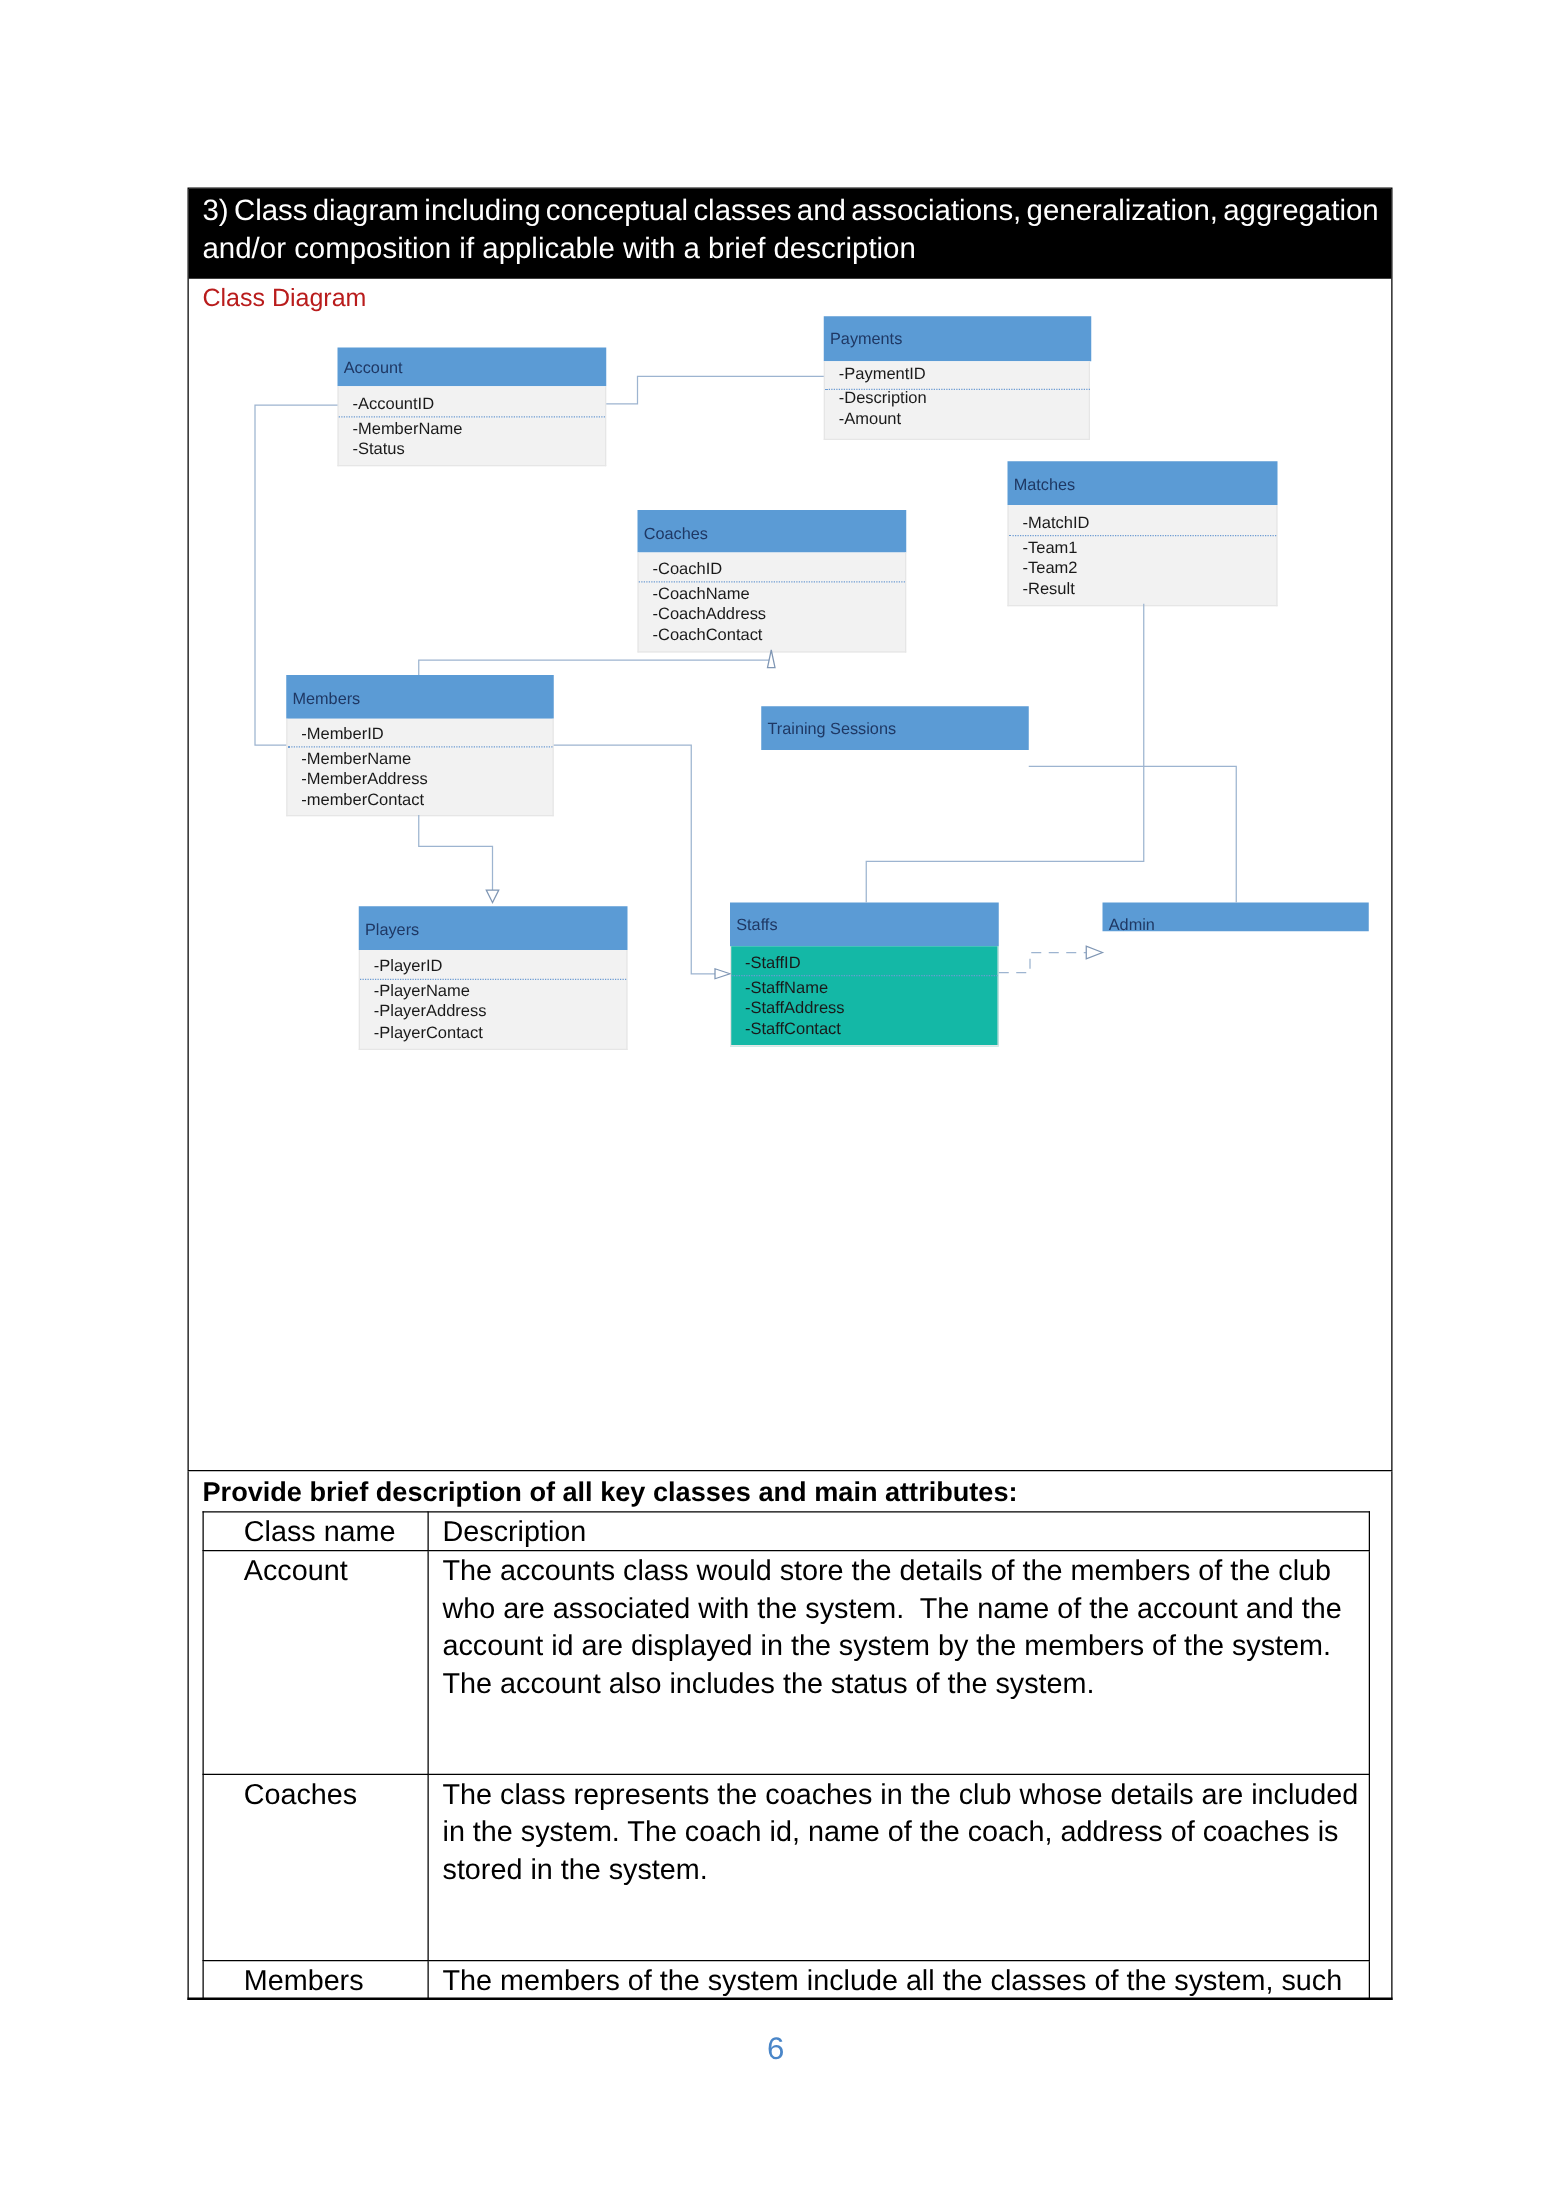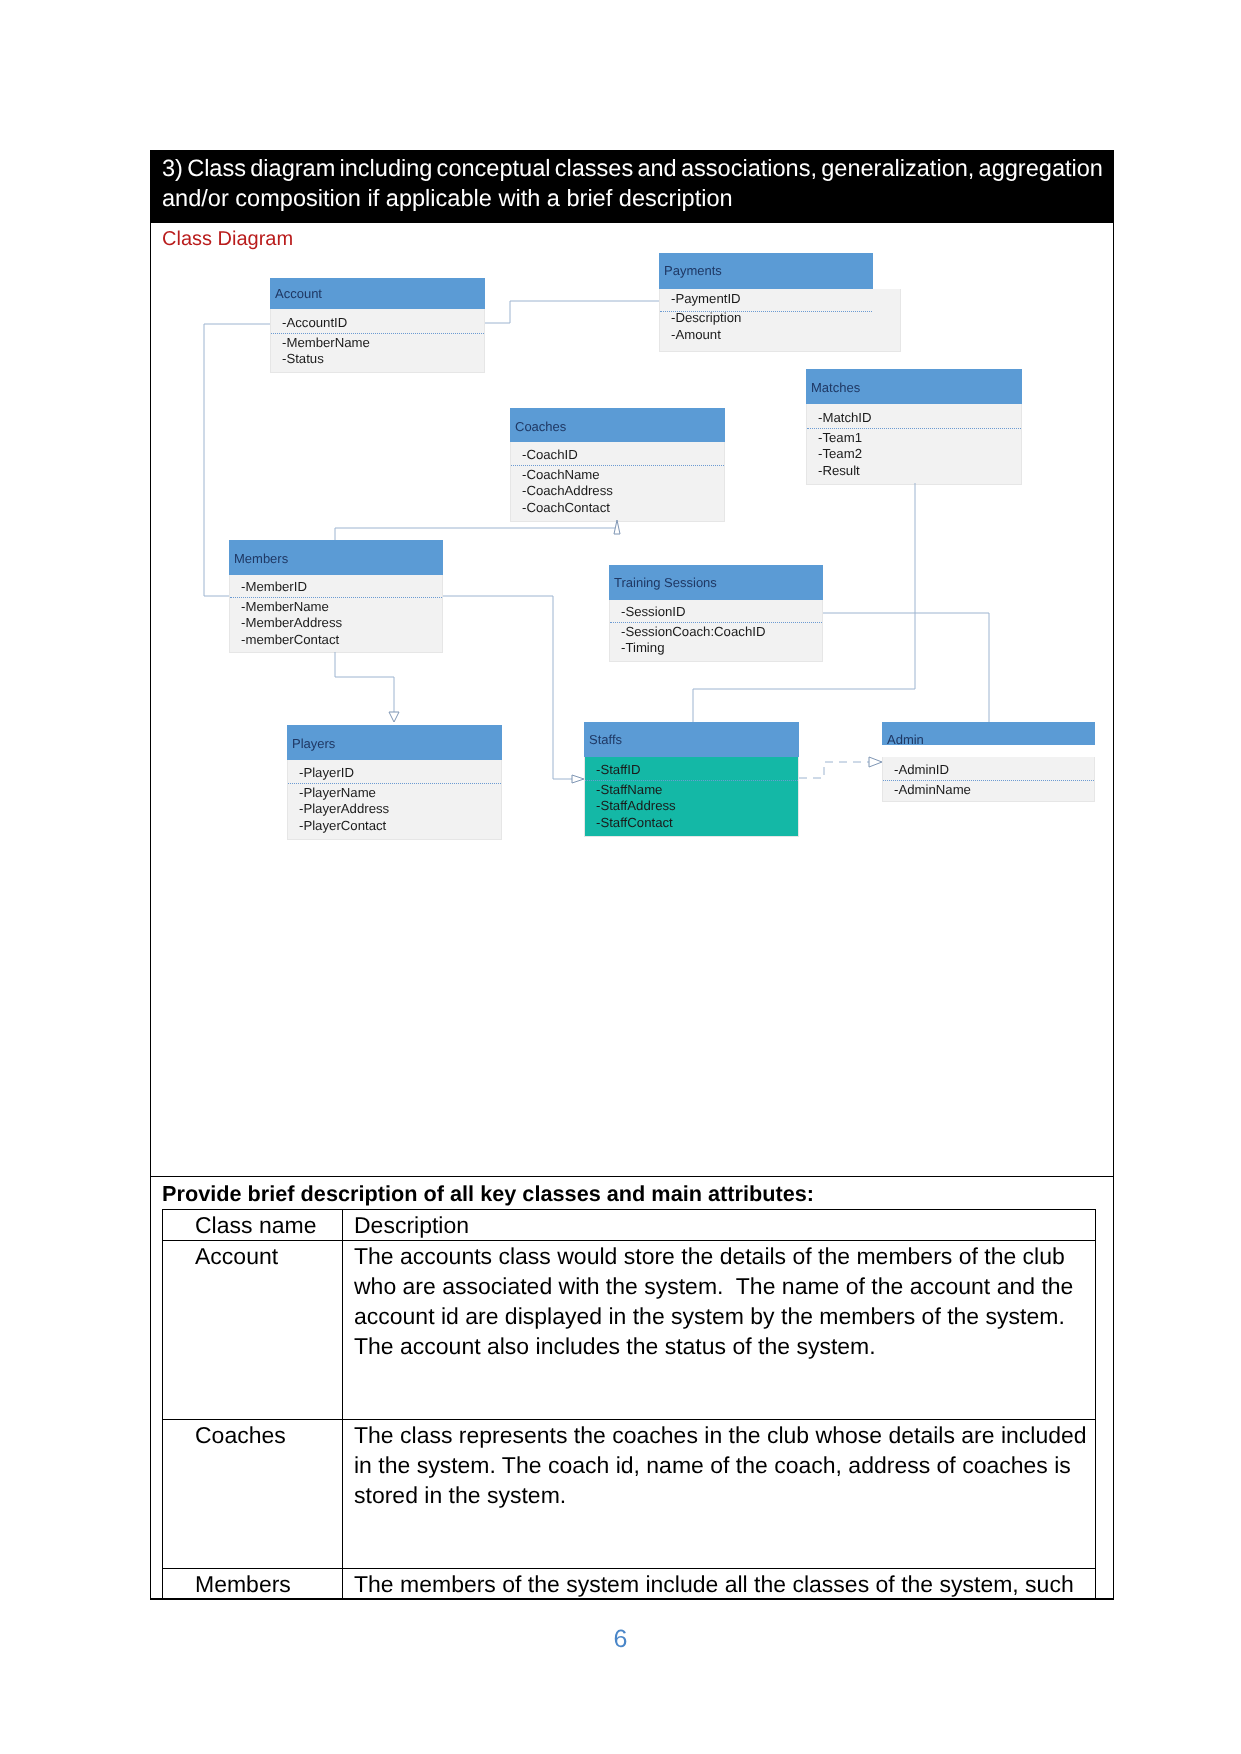--- a/index.html
+++ b/index.html
@@ -68,21 +68,21 @@
           <div class="uml-a" style="top: 7.4px;">-AccountID</div>
           <div class="uml-a" style="top: 26.6px;">-MemberName</div>
           <div class="uml-a" style="top: 43.4px;">-Status</div>
           <div class="uml-sep" style="left: 0px; top: 23.6px; width: 213px;"></div>
         </div>
       </div>
       <div class="umlbox" style="left: 659px; top: 253px; width: 214px; height: 99px;">
         <div class="uml-h" style="width: 214px; height: 36px; background: rgb(91, 155, 213);">
           <b style="top: 11.2px; color: rgb(31, 56, 100);">Payments</b>
         </div>
-        <div class="uml-b" style="top: 36px; width: 242px; height: 63px; background: rgb(242, 242, 242);">
+        <div class="uml-b" style="top: 36px; width: 213px; height: 63px; background: rgb(242, 242, 242);">
           <div class="uml-a" style="top: 2.9px;">-PaymentID</div>
           <div class="uml-a" style="top: 22.1px;">-Description</div>
           <div class="uml-a" style="top: 38.9px;">-Amount</div>
           <div class="uml-sep" style="left: 0px; top: 22.3px; width: 212px;"></div>
         </div>
       </div>
       <div class="umlbox" style="left: 806px; top: 369px; width: 216px; height: 116px;">
         <div class="uml-h" style="width: 216px; height: 35px; background: rgb(91, 155, 213);">
           <b style="top: 12.2px; color: rgb(31, 56, 100);">Matches</b>
         </div>
@@ -115,26 +115,20 @@
           <div class="uml-a" style="top: 24.6px;">-MemberName</div>
           <div class="uml-a" style="top: 41.4px;">-MemberAddress</div>
           <div class="uml-a" style="top: 58.2px;">-memberContact</div>
           <div class="uml-sep" style="left: 0px; top: 21.6px; width: 212px;"></div>
         </div>
       </div>
       <div class="umlbox" style="left: 609px; top: 565px; width: 214px; height: 97px;">
         <div class="uml-h" style="width: 214px; height: 35px; background: rgb(91, 155, 213);">
           <b style="top: 11px; color: rgb(31, 56, 100);">Training Sessions</b>
         </div>
-        <div class="uml-b" style="top: 35px; width: 214px; height: 62px; background: rgb(242, 242, 242);">
-          <div class="uml-a" style="top: 5.4px;">-SessionID</div>
-          <div class="uml-a" style="top: 24.6px;">-SessionCoach:CoachID</div>
-          <div class="uml-a" style="top: 41.4px;">-Timing</div>
-          <div class="uml-sep" style="left: 0px; top: 21.6px; width: 212px;"></div>
-        </div>
       </div>
       <div class="umlbox" style="left: 287px; top: 725px; width: 215px; height: 115px;">
         <div class="uml-h" style="width: 215px; height: 35px; background: rgb(91, 155, 213);">
           <b style="top: 11.8px; color: rgb(31, 56, 100);">Players</b>
         </div>
         <div class="uml-b" style="top: 35px; width: 215px; height: 80px; background: rgb(242, 242, 242);">
           <div class="uml-a" style="top: 6.4px;">-PlayerID</div>
           <div class="uml-a" style="top: 25.6px;">-PlayerName</div>
           <div class="uml-a" style="top: 42.4px;">-PlayerAddress</div>
           <div class="uml-a" style="top: 59.2px;">-PlayerContact</div>
@@ -149,25 +143,20 @@
           <div class="uml-a" style="top: 6.4px;">-StaffID</div>
           <div class="uml-a" style="top: 25.6px;">-StaffName</div>
           <div class="uml-a" style="top: 42.4px;">-StaffAddress</div>
           <div class="uml-a" style="top: 59.2px;">-StaffContact</div>
           <div class="uml-sep" style="left: 0px; top: 22.6px; width: 213px;"></div>
         </div>
       </div>
       <div class="umlbox" style="left: 882px; top: 722px; width: 213px; height: 80px;">
         <div class="uml-h" style="width: 213px; height: 23px; background: rgb(91, 155, 213);">
           <b style="top: 11px; color: rgb(31, 56, 100);">Admin</b>
-        </div>
-        <div class="uml-b" style="top: 35px; width: 213px; height: 45px; background: rgb(242, 242, 242);">
-          <div class="uml-a" style="top: 6.4px;">-AdminID</div>
-          <div class="uml-a" style="top: 25.6px;">-AdminName</div>
-          <div class="uml-sep" style="left: 0px; top: 22.6px; width: 211px;"></div>
         </div>
       </div>
     </div>
   <svg id="conn">
       <g>
         <path d="M485 323 L510 323 L510 301 L659 301" fill="none" stroke="#9DB4D0" stroke-width="1"></path>
       </g>
       <g>
         <path d="M270 324 L204 324 L204 596 L229 596" fill="none" stroke="#9DB4D0" stroke-width="1"></path>
       </g>

